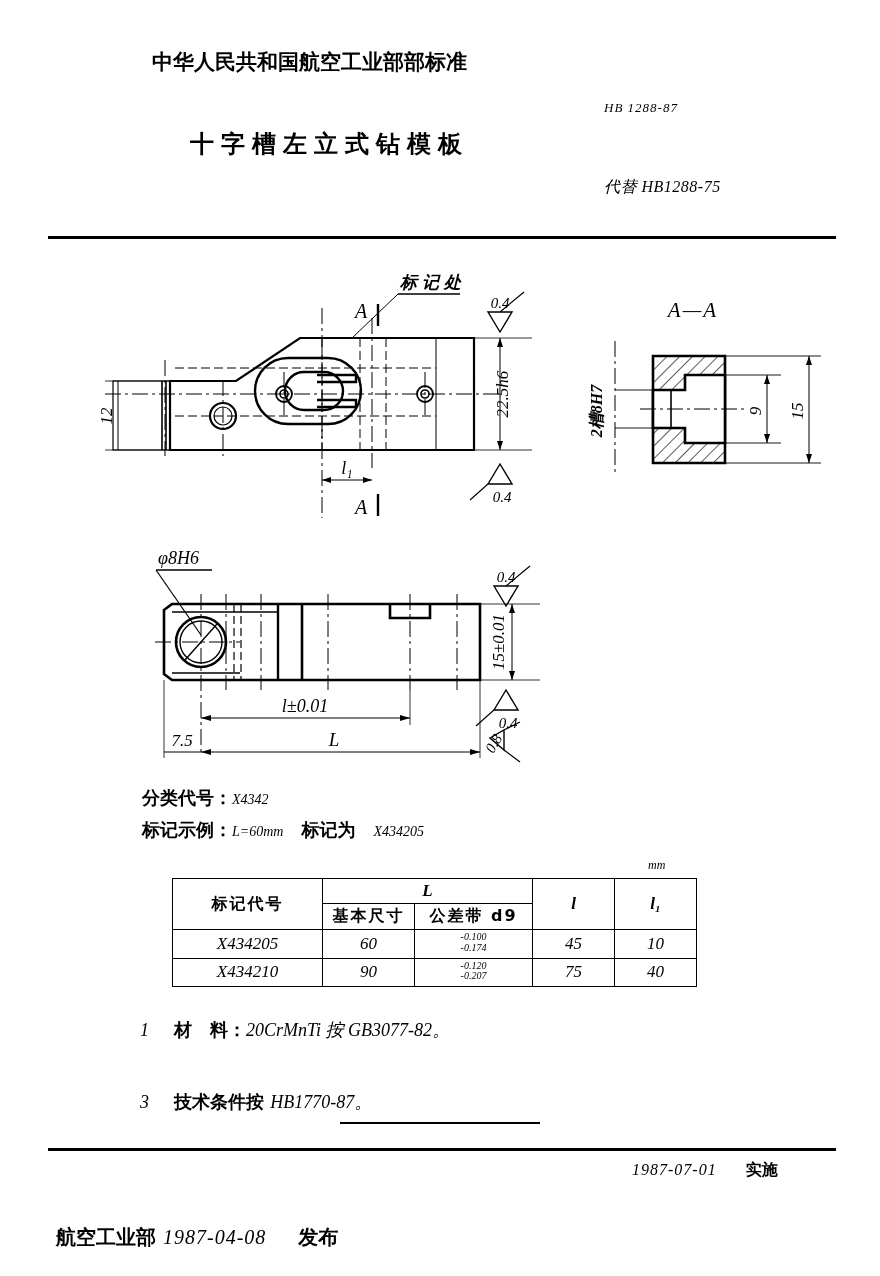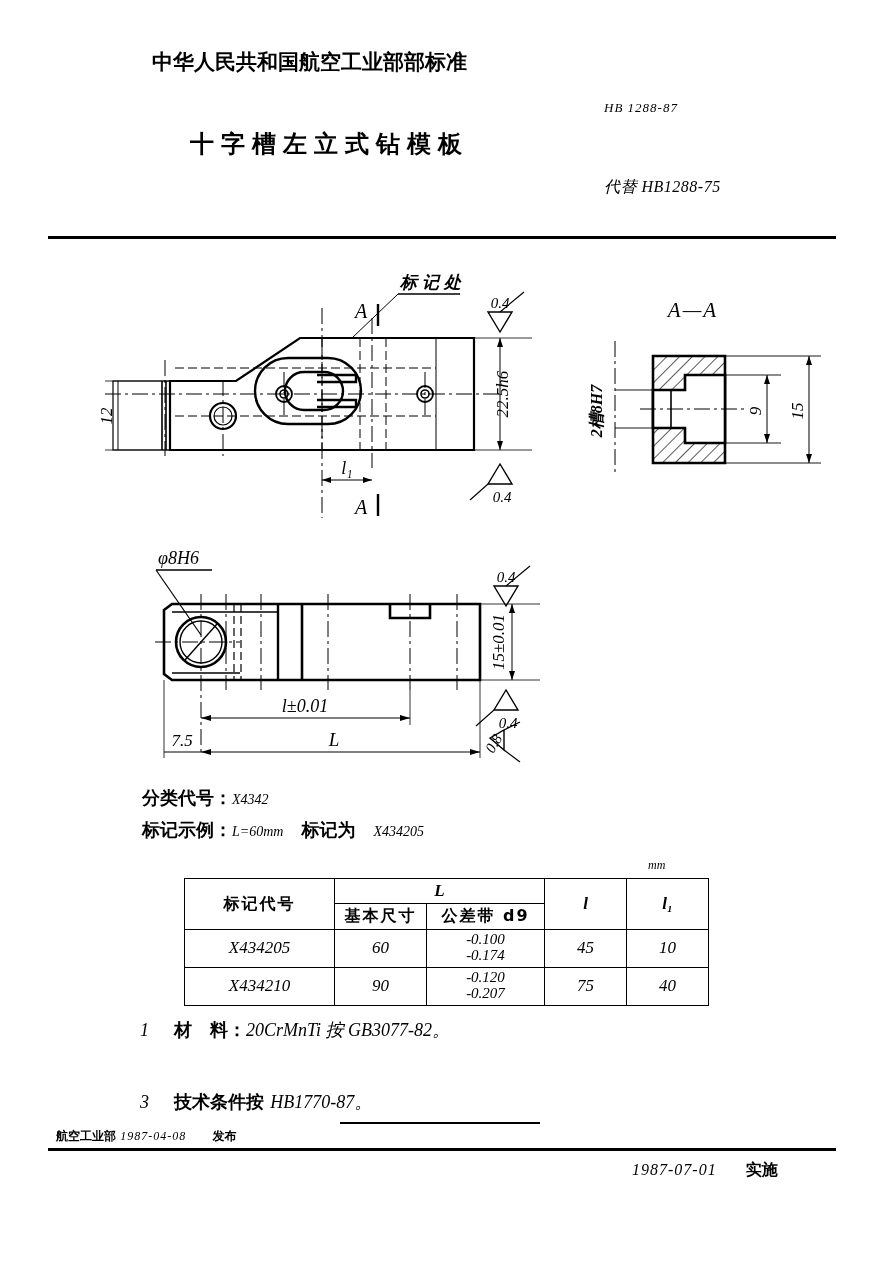--- a/index.html
+++ b/index.html
@@ -80,42 +80,42 @@
   
   .tbl-unit {
     position: absolute;
     left: 648px; top: 858px;
     font-size: 12px;
     font-style: italic;
     font-family: "Liberation Serif", serif;
   }
   table.spec-table {
     position: absolute;
-    left: 184px; top: 878px;
+    left: 172px; top: 878px;
     width: 524px;
     border-collapse: collapse;
     table-layout: fixed;
   }
   table.spec-table td, table.spec-table th {
     border: 1.5px solid #000;
     text-align: center;
     vertical-align: middle;
     font-family: "Liberation Serif", serif;
     font-style: italic;
     font-size: 17px;
     padding: 2px 0;
   }
   table.spec-table .cn {
     font-family: "DejaVu Sans", sans-serif;
     font-weight: bold;
     font-style: normal;
     font-size: 16px;
     letter-spacing: 2px;
   }
-  .tol { display: inline-block; line-height: 1.05; font-size: 15px; }
+  .tol { display: inline-block; line-height: 1.05; font-size: 10px; }
 
   
   .note {
     position: absolute;
     font-size: 18px;
     font-family: "DejaVu Sans", sans-serif;
     font-weight: bold;
     white-space: nowrap;
   }
   .note .num {
@@ -144,22 +144,22 @@
   .rule-bottom {
     position: absolute;
     left: 48px; top: 1148px;
     width: 788px; height: 3px;
     background: #000;
   }
 
   
   .footer-left {
     position: absolute;
-    left: 56px; top: 1128px;
-    font-size: 12px;
+    left: 56px; top: 1224px;
+    font-size: 20px;
     font-family: "DejaVu Sans", sans-serif;
     font-weight: bold;
     white-space: nowrap;
   }
   .footer-right {
     position: absolute;
     left: 632px; top: 1160px;
     font-size: 16px;
     font-family: "DejaVu Sans", sans-serif;
     font-weight: bold;

